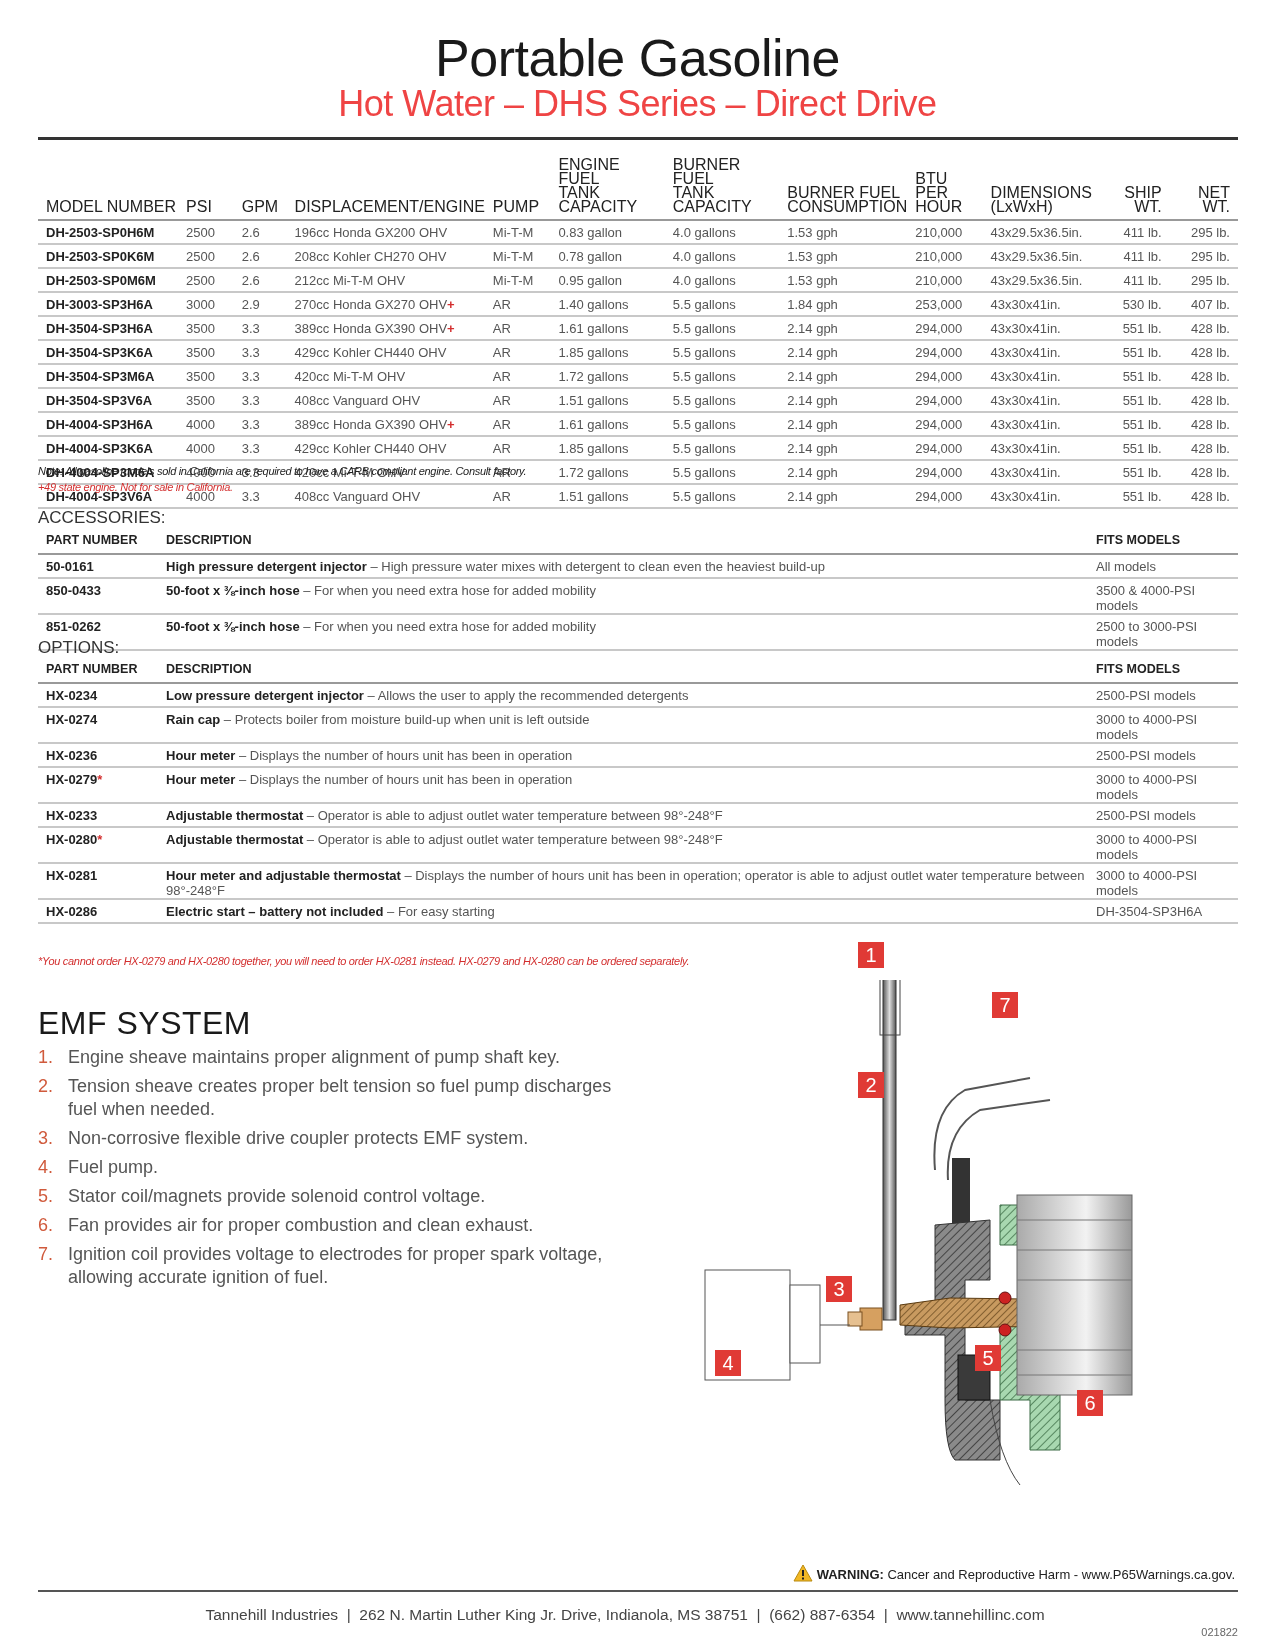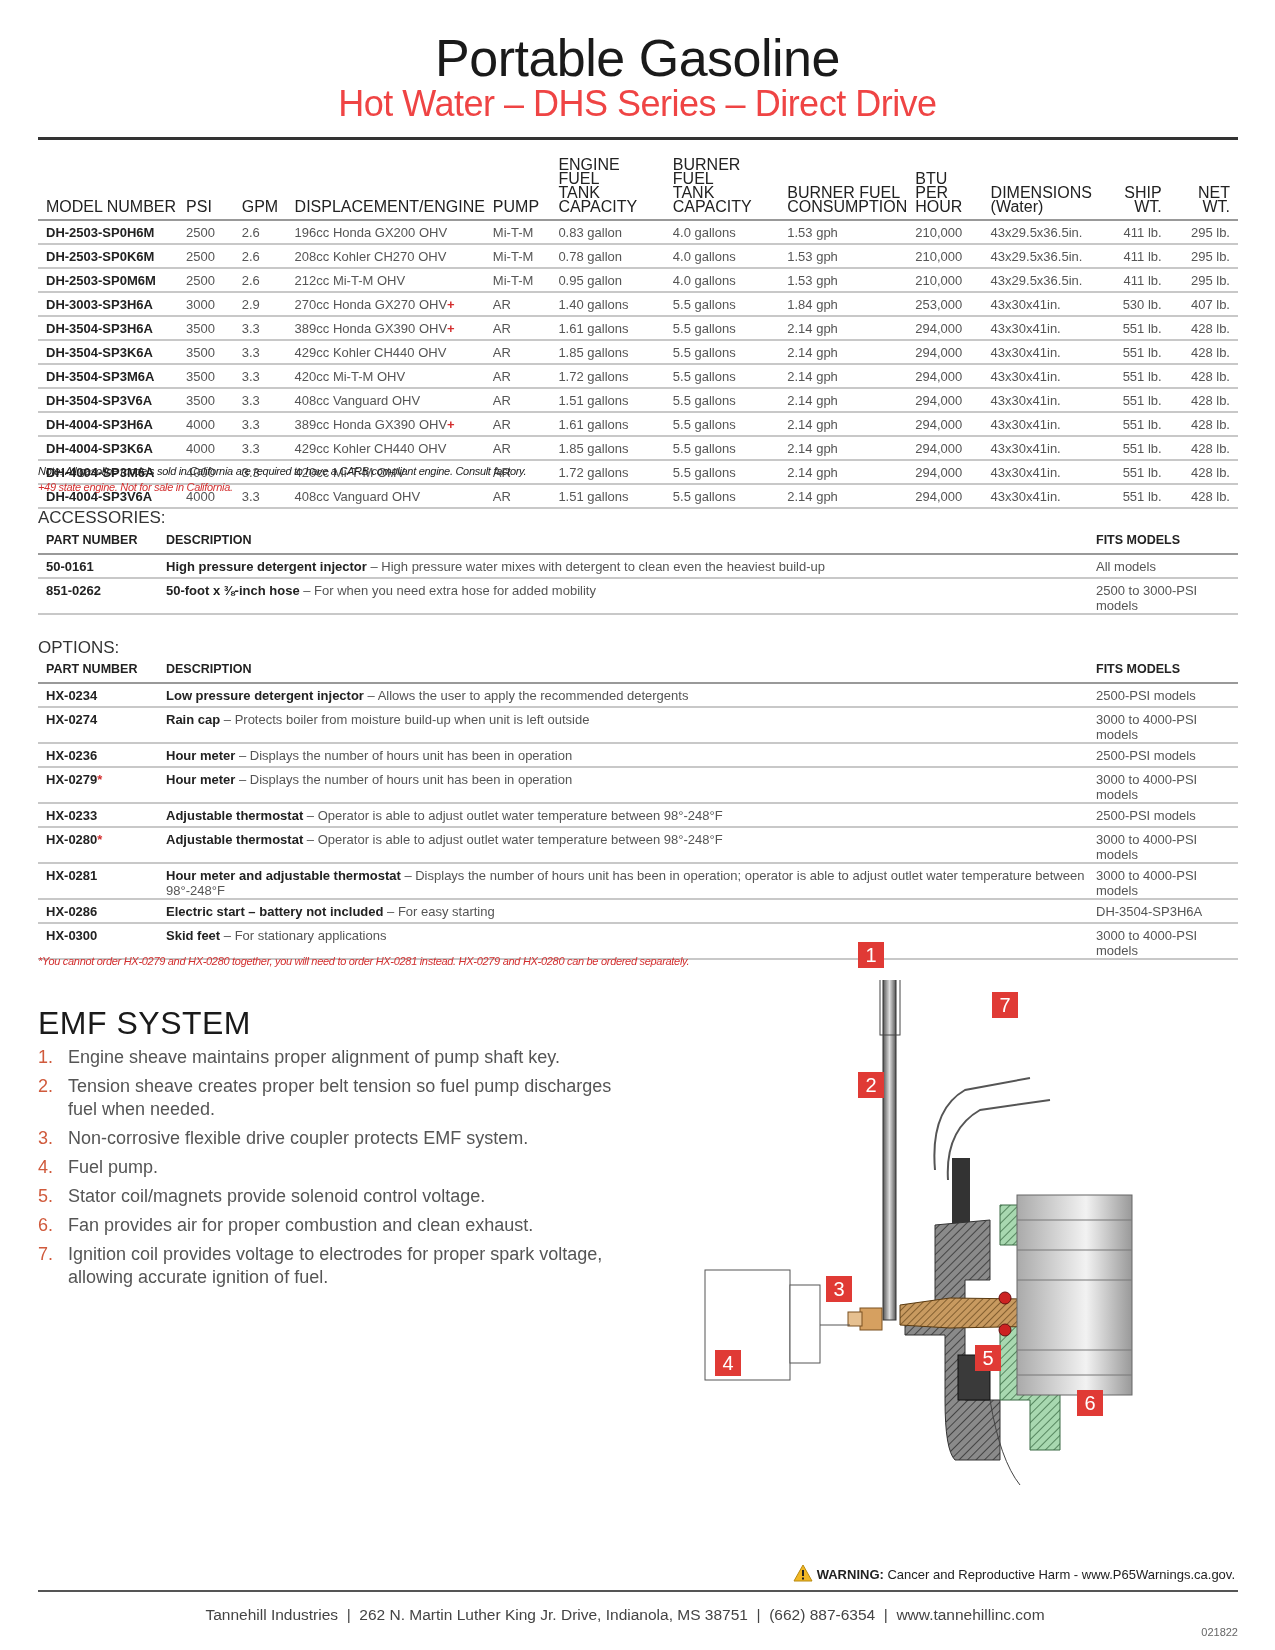--- a/index.html
+++ b/index.html
@@ -56,21 +56,21 @@
     <tr>
       <th style="width:143px">MODEL NUMBER</th>
       <th style="width:58px">PSI</th>
       <th style="width:54px">GPM</th>
       <th style="width:170px">DISPLACEMENT/ENGINE</th>
       <th style="width:67px">PUMP</th>
       <th style="width:118px"><span>ENGINE FUEL</span><br><span>TANK CAPACITY</span></th>
       <th style="width:118px"><span>BURNER FUEL</span><br><span>TANK CAPACITY</span></th>
       <th style="width:115px"><span>BURNER FUEL</span><br><span>CONSUMPTION</span></th>
       <th style="width:78px"><span>BTU PER</span><br><span>HOUR</span></th>
-      <th style="width:110px"><span>DIMENSIONS</span><br><span>(Water)</span></th>
+      <th style="width:110px"><span>DIMENSIONS</span><br><span>(LxWxH)</span></th>
       <th class="r" style="width:80px">SHIP WT.</th>
       <th class="r" style="width:70px">NET WT.</th>
     </tr>
   </thead>
   <tbody id="spec-body">
       <tr>
         <td class="model">DH-2503-SP0H6M</td>
         <td>2500</td>
         <td>2.6</td>
         <td><span>196cc Honda GX200 OHV</span><span class="plus"></span></td>
@@ -252,20 +252,25 @@
       <th style="width:150px">FITS MODELS</th>
     </tr>
   </thead>
   <tbody id="acc-body">
       <tr>
         <td class="part"><span>50-0161</span><span class="star"></span></td>
         <td><b style="color: rgb(34, 34, 34); font-weight: 600;">High pressure detergent injector</b><span> – High pressure water mixes with detergent to clean even the heaviest build-up</span></td>
         <td class="fits">All models</td>
       </tr>
       <tr>
+        <td class="part"><span>850-0433</span><span class="star"></span></td>
+        <td><b style="color: rgb(34, 34, 34); font-weight: 600;">50-foot x ⅜-inch hose</b><span> – For when you need extra hose for added mobility</span></td>
+        <td class="fits">3500 &amp; 4000-PSI models</td>
+      </tr>
+      <tr>
         <td class="part"><span>851-0262</span><span class="star"></span></td>
         <td><b style="color: rgb(34, 34, 34); font-weight: 600;">50-foot x ⅜-inch hose</b><span> – For when you need extra hose for added mobility</span></td>
         <td class="fits">2500 to 3000-PSI models</td>
       </tr>
     </tbody>
 </table>
 
 <div class="section-label" style="top:638px">OPTIONS:</div>
 <table class="acc" style="top:662px">
   <thead>
@@ -308,25 +313,20 @@
       </tr>
       <tr>
         <td class="part"><span>HX-0281</span><span class="star"></span></td>
         <td><b style="color: rgb(34, 34, 34); font-weight: 600;">Hour meter and adjustable thermostat</b><span> – Displays the number of hours unit has been in operation; operator is able to adjust outlet water temperature between 98°-248°F</span></td>
         <td class="fits">3000 to 4000-PSI models</td>
       </tr>
       <tr>
         <td class="part"><span>HX-0286</span><span class="star"></span></td>
         <td><b style="color: rgb(34, 34, 34); font-weight: 600;">Electric start – battery not included</b><span> – For easy starting</span></td>
         <td class="fits">DH-3504-SP3H6A</td>
-      </tr>
-      <tr>
-        <td class="part"><span>HX-0300</span><span class="star"></span></td>
-        <td><b style="color: rgb(34, 34, 34); font-weight: 600;">Skid feet</b><span> – For stationary applications</span></td>
-        <td class="fits">3000 to 4000-PSI models</td>
       </tr>
     </tbody>
 </table>
 <div class="note red" style="top:955px">*You cannot order HX-0279 and HX-0280 together, you will need to order HX-0281 instead. HX-0279 and HX-0280 can be ordered separately.</div>
 
 <div class="emf-title">EMF SYSTEM</div>
 <ol class="emf-list" id="emf-list">
     <li><span class="num">1.</span><span>Engine sheave maintains proper alignment of pump shaft key.</span></li>
     <li><span class="num">2.</span><span>Tension sheave creates proper belt tension so fuel pump discharges fuel when needed.</span></li>
     <li><span class="num">3.</span><span>Non-corrosive flexible drive coupler protects EMF system.</span></li>

